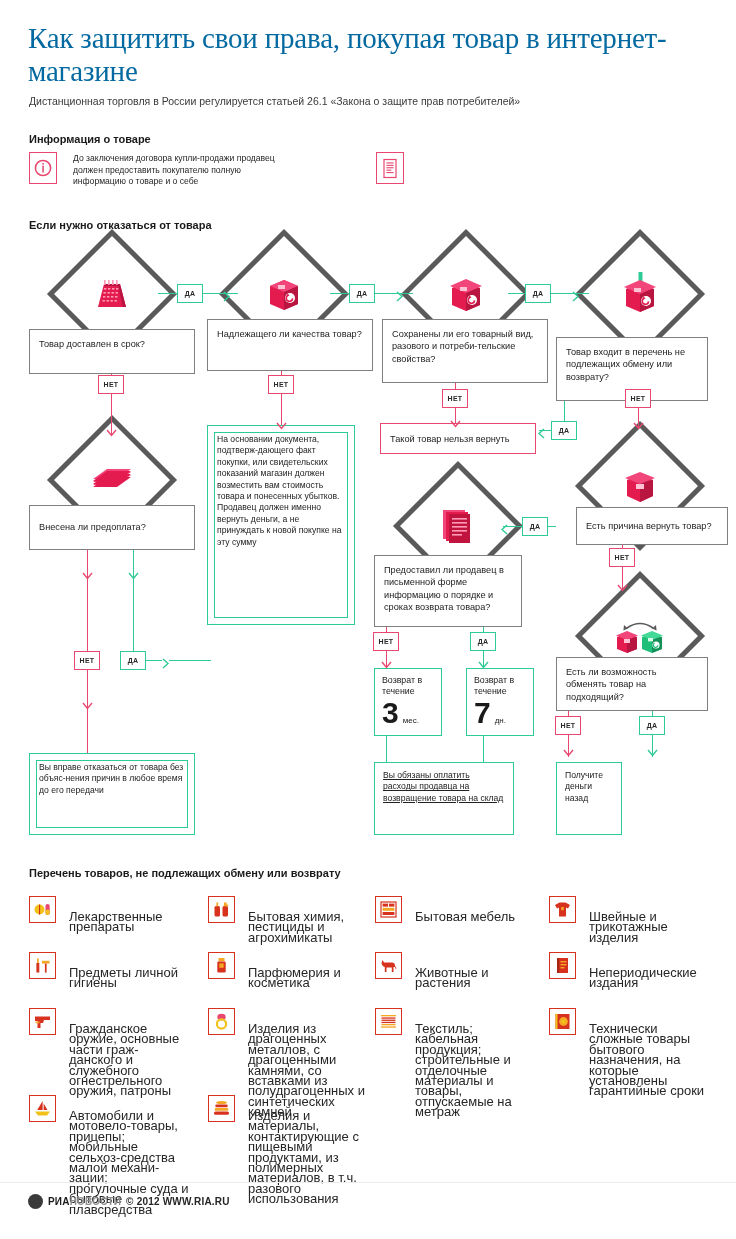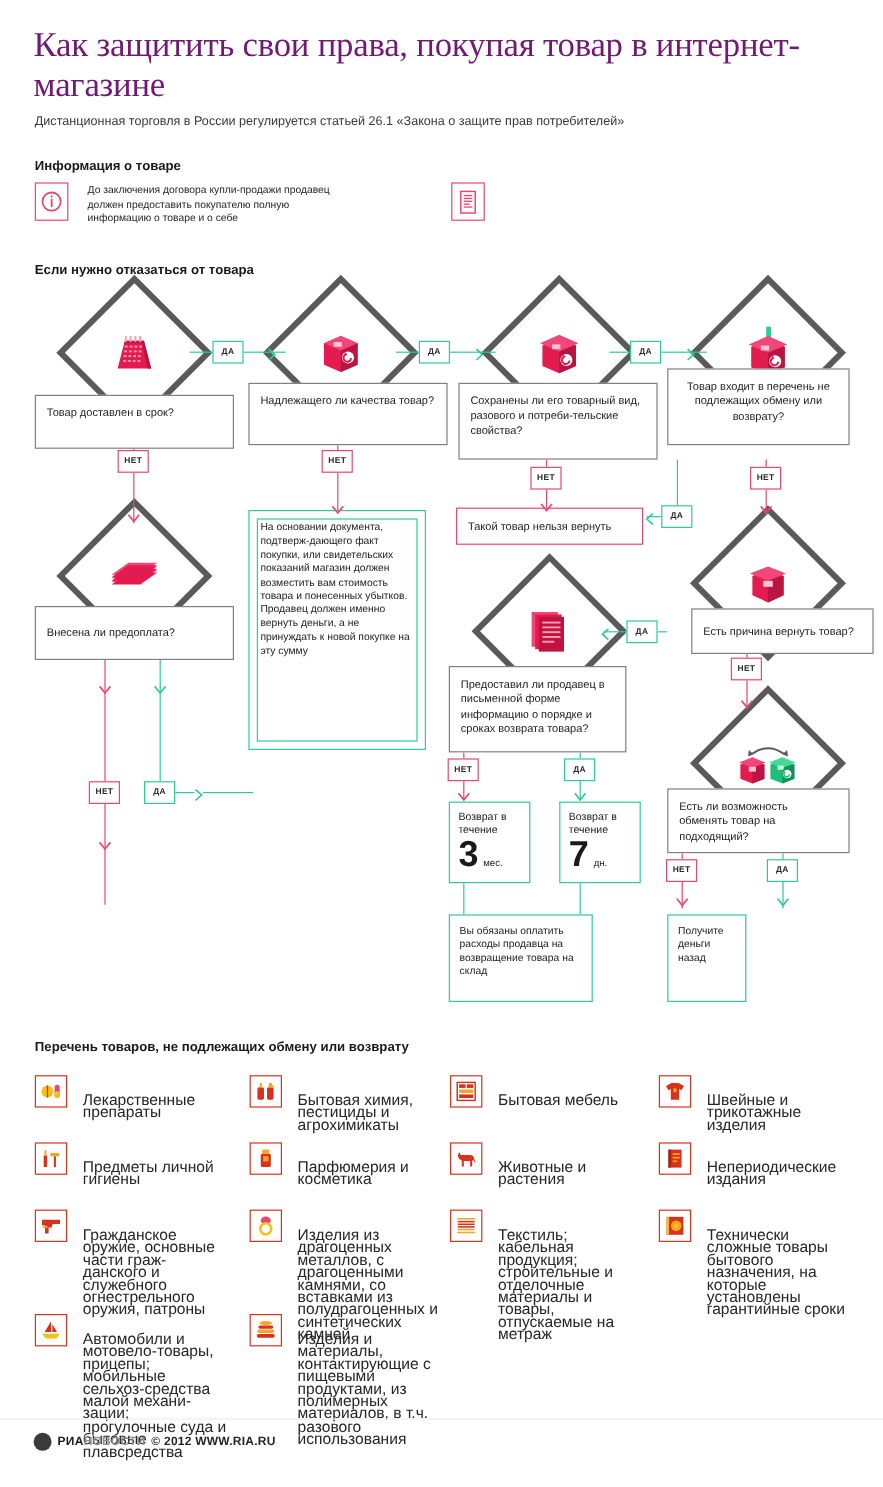--- a/index.html
+++ b/index.html
@@ -10,21 +10,21 @@
     color:#262626;
     position:relative;
     overflow:hidden;
   }
   #root{position:relative;width:736px;height:1239px;}
 
   
   .title{
     position:absolute;left:28px;top:22px;width:680px;
     font-family:"Liberation Serif", serif;
-    font-size:29px;line-height:33px;font-weight:400;color:#701a75;
+    font-size:29px;line-height:33px;font-weight:400;color:#0369a1;
     letter-spacing:-0.2px;
   }
   .subtitle{
     position:absolute;left:29px;top:95px;width:690px;
     font-size:10.5px;line-height:13px;color:#3a3a3a;
   }
 
   .sec-head{
     position:absolute;font-size:11px;font-weight:bold;color:#1a1a1a;
   }
@@ -240,21 +240,21 @@
         <path d="M8 17 L22 11 L36 17 L36 34 L22 40 L8 34 Z" fill="#e31b4f"></path>
         <path d="M22 19 L36 17 L36 34 L22 40 Z" fill="#b81540"></path>
         <path d="M6 15 L22 8 L38 15 L22 22 Z" fill="#f2457a"></path>
         <rect x="16" y="16" width="7" height="4" fill="#ffc2d4"></rect>
         <circle cx="28" cy="29" r="5" fill="#ffffff"></circle>
         <path d="M26 26.3 A3.2 3.2 0 1 0 30.6 29.4" fill="none" stroke="#e31b4f" stroke-width="1.7"></path>
         <path d="M25.3 24.2 L27.6 26.6 L24.9 27.6 Z" fill="#e31b4f"></path>
       </svg>
     </div>
   </div>
-  <div class="qbox" style="left:556px;top:307px;width:152px;height:64px;text-align:center;">Товар входит в перечень не подлежащих обмену или возврату?</div>
+  <div class="qbox" style="left:556px;top:337px;width:152px;height:64px;">Товар входит в перечень не подлежащих обмену или возврату?</div>
 
   <div class="ln h" style="left:158px;top:293px;width:40px;"></div>
   <div class="chip yes" style="left:177px;top:284px;">ДА</div>
   <div class="ln h" style="left:203px;top:293px;width:35px;"></div>
   <div class="arrow" style="left:223px;top:288px;">
     <svg width="9" height="11" viewBox="0 0 9 11">
         <path d="M1 1 L6 5.5 L1 10" fill="none" stroke="#2ecc94" stroke-width="1.4"></path>
       </svg>
   </div>
 
@@ -362,20 +362,23 @@
     <svg width="9" height="11" viewBox="0 0 9 11">
         <path d="M1 1 L6 5.5 L1 10" fill="none" stroke="#2ecc94" stroke-width="1.4"></path>
       </svg>
   </div>
   <div class="ln h" style="left:169px;top:660px;width:42px;"></div>
 
   <div class="gbox dbl" style="left:207px;top:425px;width:148px;height:200px;padding:0;">
     <div class="inner">На основании документа, подтверж-дающего факт покупки, или свидетельских показаний магазин должен возместить вам стоимость товара и понесенных убытков. Продавец должен именно вернуть деньги, а не принуждать к новой покупке на эту сумму</div>
   </div>
 
+  <div class="gbox dbl" style="left:29px;top:753px;width:166px;height:82px;padding:0;">
+    <div class="inner">Вы вправе отказаться от товара без объяс-нения причин в любое время до его передачи</div>
+  </div>
 
 
   <div class="diamond-wrap" style="left:594px;top:440px;">
     <div class="diamond"></div>
     <div class="diamond-ico">
       <svg width="42" height="36" viewBox="0 0 42 36">
         <path d="M8 12 L21 6 L34 12 L34 28 L21 34 L8 28 Z" fill="#e31b4f"></path>
         <path d="M21 14 L34 12 L34 28 L21 34 Z" fill="#b81540"></path>
         <path d="M6 10 L21 4 L36 10 L21 16 Z" fill="#f2457a"></path>
         <rect x="17" y="16" width="8" height="5" fill="#ffc2d4"></rect>
@@ -447,21 +450,21 @@
     <div class="cap">Возврат в течение</div>
     <div class="numrow">
       <span class="big">7</span>
       <span class="unit">дн.</span>
     </div>
   </div>
 
   <div class="ln v" style="left:386px;top:736px;height:27px;"></div>
   <div class="ln v" style="left:483px;top:736px;height:27px;"></div>
 
-  <div class="gbox" style="left:374px;top:762px;width:120px;height:73px;">Вы обязаны оплатить расходы продавца на возвращение товара на склад</div>
+  <div class="gbox" style="left:374px;top:762px;width:140px;height:73px;text-decoration:underline;">Вы обязаны оплатить расходы продавца на возвращение товара на склад</div>
 
   <div class="diamond-wrap" style="left:594px;top:590px;">
     <div class="diamond"></div>
     <div class="diamond-ico">
       <svg width="58" height="42" viewBox="0 0 58 42">
         <path d="M16 13 Q29 4 42 13" fill="none" stroke="#5a5a5a" stroke-width="1.6"></path>
         <path d="M13 10 L17 13.5 L12.4 15.4 Z" fill="#5a5a5a"></path>
         <path d="M45 10 L41 13.5 L45.6 15.4 Z" fill="#5a5a5a"></path>
         <path d="M6 22 L16 18 L26 22 L26 34 L16 38 L6 34 Z" fill="#e31b4f"></path>
         <path d="M16 24 L26 22 L26 34 L16 38 Z" fill="#b81540"></path>

